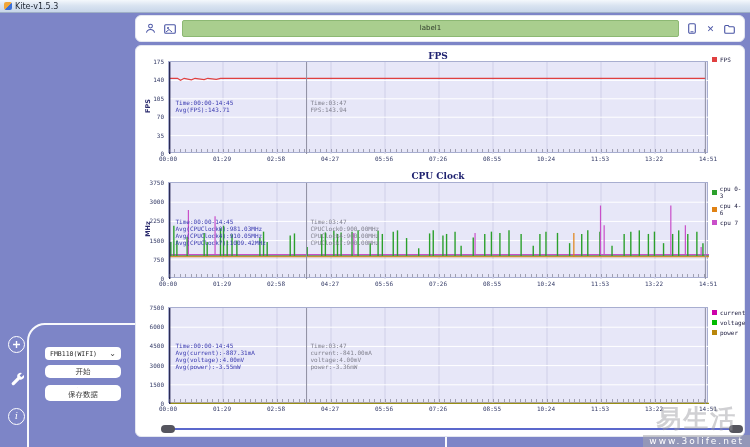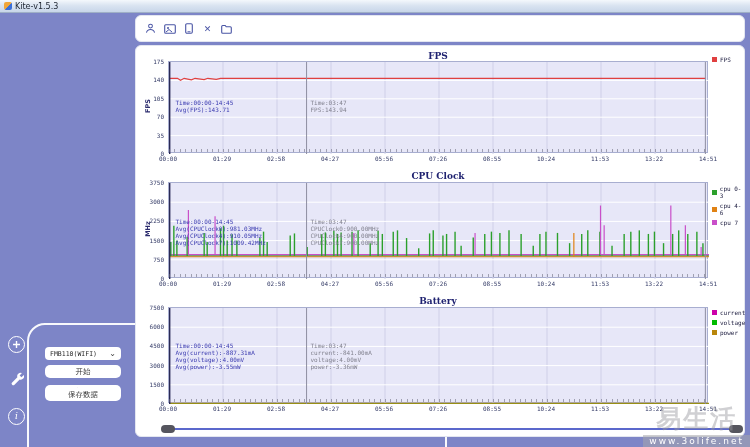--- a/index.html
+++ b/index.html
@@ -143,20 +143,21 @@
         <path d="M1.6 10.6 a4.5 4.5 0 0 1 8.8 0" fill="none" stroke="#4a55a5" stroke-width="1.1"></path>
       </svg>
   </span>
   <span class="tb-icon">
     <svg width="12" height="10" viewBox="0 0 12 10">
         <rect x="0.7" y="0.7" width="10.6" height="8.6" rx="1" fill="none" stroke="#4a55a5" stroke-width="1.1"></rect>
         <circle cx="4" cy="4" r="1" fill="#4a55a5"></circle>
         <path d="M2 8 L5 5.5 L8 8" fill="none" stroke="#4a55a5" stroke-width="1"></path>
       </svg>
   </span>
+  <div class="label-input">label1</div>
   <span class="tb-icon">
     <svg width="8" height="11" viewBox="0 0 8 11">
         <rect x="0.7" y="0.7" width="6.6" height="9.6" rx="1.2" fill="none" stroke="#4a55a5" stroke-width="1.1"></rect>
         <path d="M2.5 8.8 H5.5" stroke="#4a55a5" stroke-width="1"></path>
       </svg>
   </span>
   <span class="tb-icon">✕</span>
   <span class="tb-icon">
     <svg width="11" height="10" viewBox="0 0 11 10">
         <path d="M0.7 2.5 a1 1 0 0 1 1-1 h2.5 l1 1.3 h4.1 a1 1 0 0 1 1 1 v4.5 a1 1 0 0 1-1 1 h-7.6 a1 1 0 0 1-1-1 Z" fill="none" stroke="#4a55a5" stroke-width="1.1"></path>
@@ -352,21 +353,20 @@
           <div class="legend-swatch" style="background: rgb(224, 130, 20);"></div>
           <div class="legend-label">cpu 4-6</div>
         </div>
         <div class="legend-row">
           <div class="legend-swatch" style="background: rgb(201, 79, 201);"></div>
           <div class="legend-label">cpu 7</div>
         </div>
       </div>
     </div>
   <div class="chart">
-      <div class="chart-title" style="left: 32px; top: 250px; width: 540px;">Battery</div>
       <div class="y-tick" style="left: 2px; top: 258px;">7500</div>
       <div class="y-tick" style="left: 2px; top: 277.2px;">6000</div>
       <div class="y-tick" style="left: 2px; top: 296.4px;">4500</div>
       <div class="y-tick" style="left: 2px; top: 315.6px;">3000</div>
       <div class="y-tick" style="left: 2px; top: 334.8px;">1500</div>
       <div class="y-tick" style="left: 2px; top: 354px;">0</div>
       <div class="plot" style="left: 32px; top: 261px; width: 540px; height: 96px;">
         <svg width="540" height="96">
           <line x1="54" y1="0" x2="54" y2="96" stroke="#cfcfe8" stroke-width="1"></line>
           <line x1="108" y1="0" x2="108" y2="96" stroke="#cfcfe8" stroke-width="1"></line>

